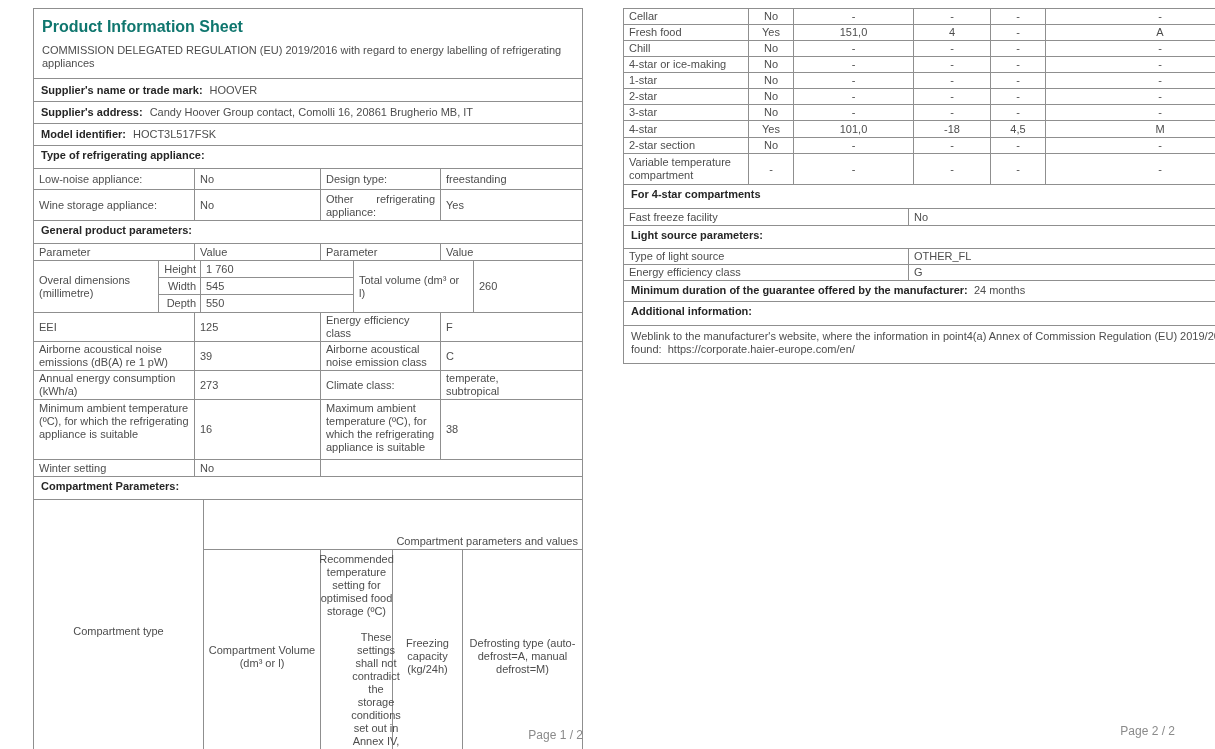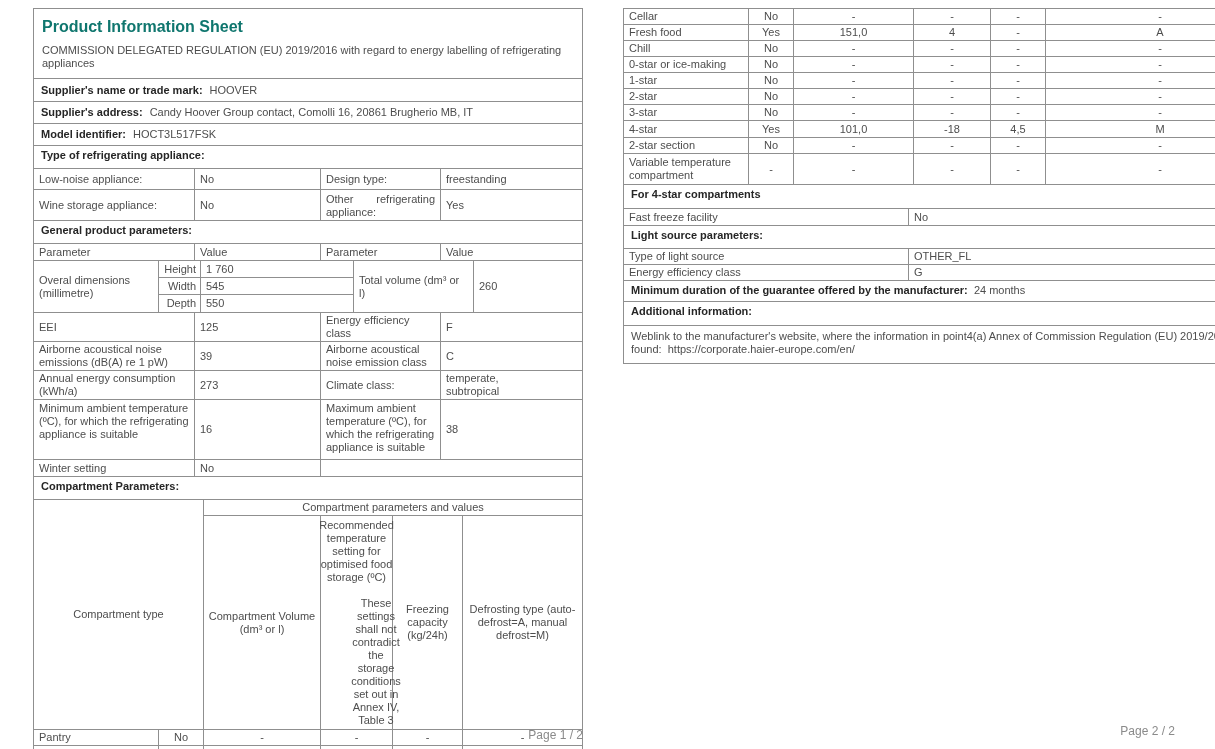--- a/index.html
+++ b/index.html
@@ -43,21 +43,21 @@
   .dims-label { width:125px; border-right:1px solid #8f8f8f; display:flex; align-items:center; padding:1px 5px; }
   .dims-mid { width:195px; border-right:1px solid #8f8f8f; display:flex; flex-direction:column; }
   .dims-sub { display:flex; flex:1; border-bottom:1px solid #8f8f8f; min-height:17px; }
   .dims-sub:last-child { border-bottom:none; }
   .dims-sub .sl { width:42px; border-right:1px solid #8f8f8f; text-align:right; padding:1px 4px; display:flex; align-items:center; justify-content:flex-end; }
   .dims-sub .sv { flex:1; padding:1px 5px; display:flex; align-items:center;text-align:right; }
 
   
   .ctype { width:170px; border-right:1px solid #8f8f8f; display:flex; align-items:center; justify-content:center; text-align:center; }
   .comp-right { flex:1; display:flex; flex-direction:column; }
-  .comp-span { min-height:16px; border-bottom:1px solid #8f8f8f; text-align:center; padding:1px 4px; }
+  .comp-span { min-height:16px; border-bottom:1px solid #8f8f8f; text-align:right; padding:1px 4px;margin-top:34px; }
   .comp-cols { flex:1; display:flex; }
   .ccol { border-right:1px solid #8f8f8f; display:flex; flex-direction:column; align-items:center; justify-content:center; text-align:center; padding:2px 2px; }
   .ccol:last-child { border-right:none; }
   .cw-vol { width:117px; }
   .cw-temp { width:72px; justify-content:flex-start; padding-top:3px; }
   .cw-temp p + p { margin-top:13px;margin-left:39px; }
   .cw-frz { width:70px; }
   .cw-def { flex:1; }
 
   
@@ -261,21 +261,21 @@
   <div class="row crow mh16">
     <div class="c cn n">Chill</div>
     <div class="c cp">No</div>
     <div class="c cv2">-</div>
     <div class="c ct2">-</div>
     <div class="c cf2">-</div>
     <div class="c cd2">-</div>
   </div>
 
   <div class="row crow mh16">
-    <div class="c cn n">0-star or ice-making</div>
+    <div class="c cn n">4-star or ice-making</div>
     <div class="c cp">No</div>
     <div class="c cv2">-</div>
     <div class="c ct2">-</div>
     <div class="c cf2">-</div>
     <div class="c cd2">-</div>
   </div>
 
   <div class="row crow mh16">
     <div class="c cn n">1-star</div>
     <div class="c cp">No</div>

